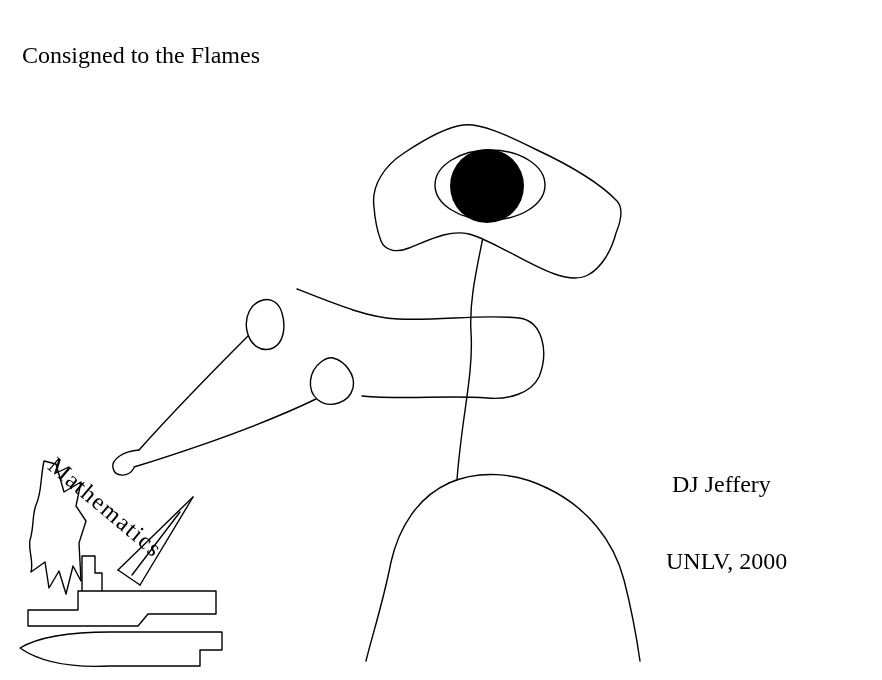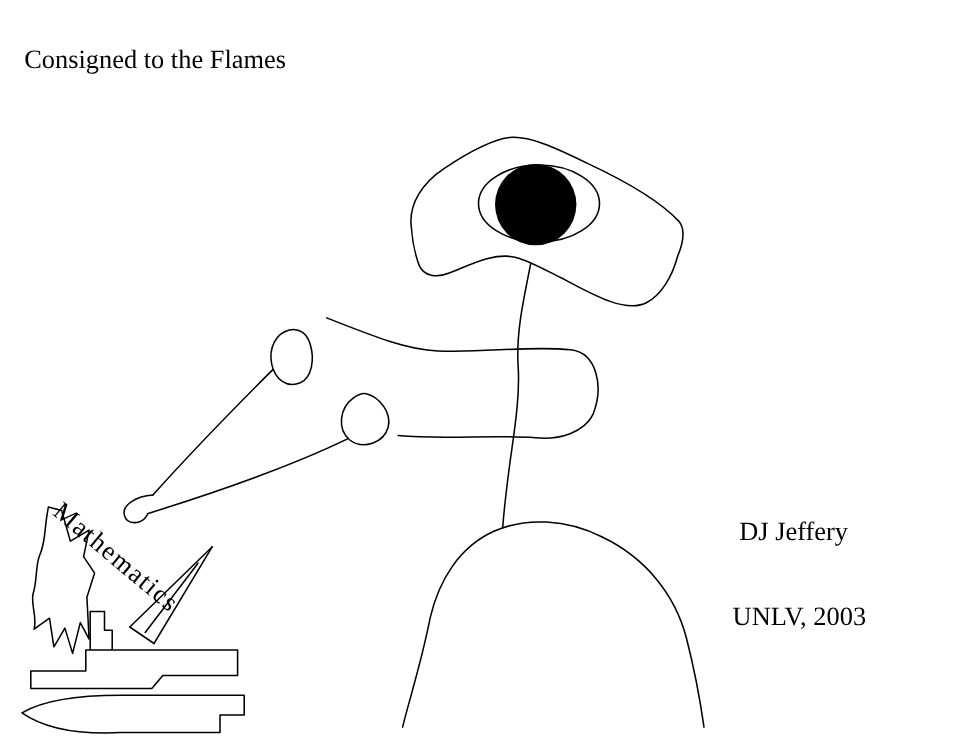--- a/index.html
+++ b/index.html
@@ -100,15 +100,15 @@
     <path fill="#ffffff" d="M 78,591 L 216,591 L 216,614 L 148,614 L 138,626 L 28,626
              L 28,610 L 78,610 Z"></path>
     <path fill="#ffffff" d="M 20,648 C 40,636 70,632 110,632 L 222,632 L 222,650 L 200,650
              L 200,666 L 110,666 C 70,668 40,662 20,648 Z"></path>
   </svg>
 
   <div class="book-label">Mathematics</div>
 
   <div class="signature-1">DJ Jeffery</div>
 
-  <div class="signature-2">UNLV, 2003</div>
+  <div class="signature-2">UNLV, 2000</div>
 
 </div>
 
 </body></html>

